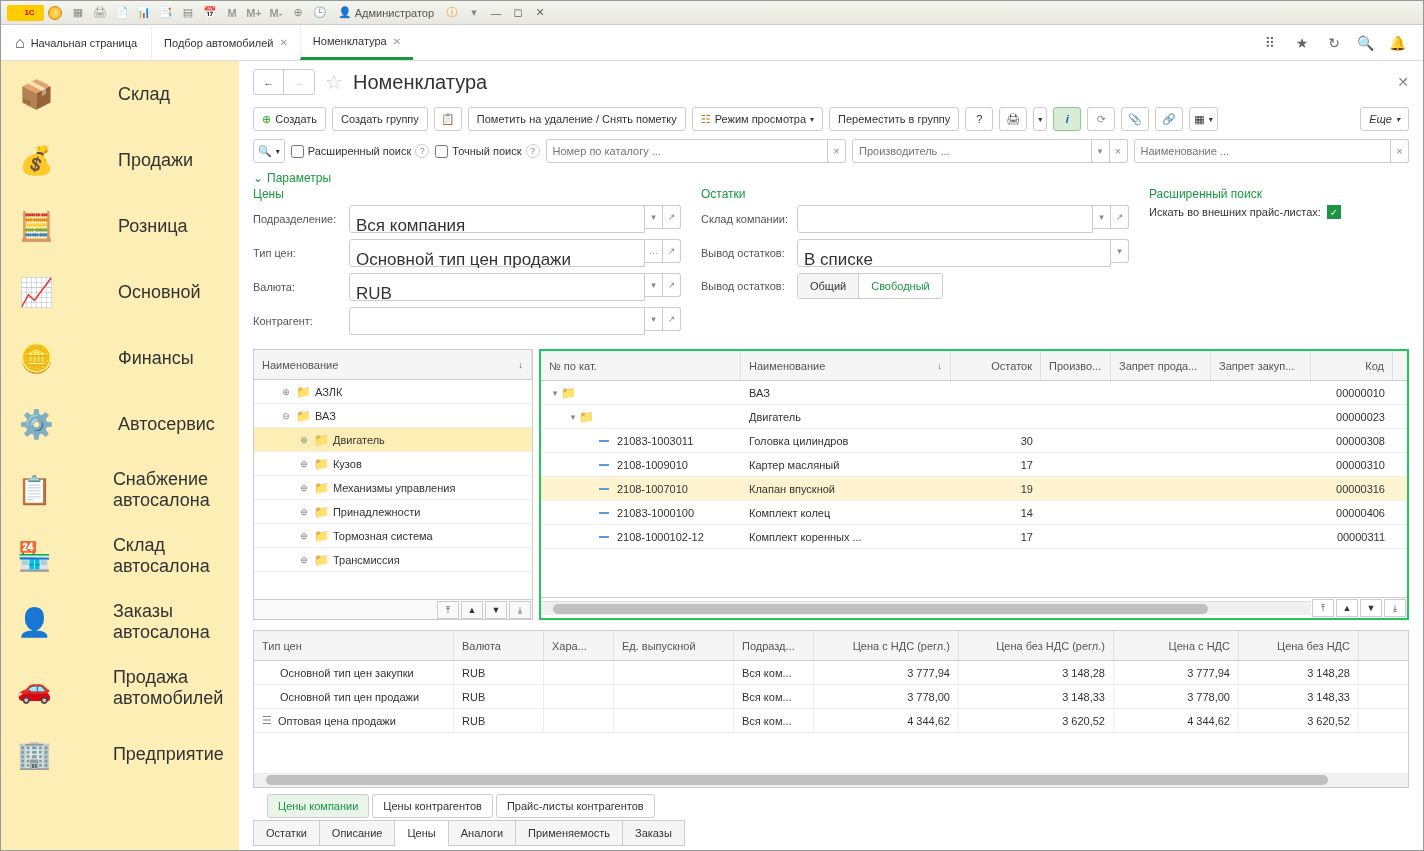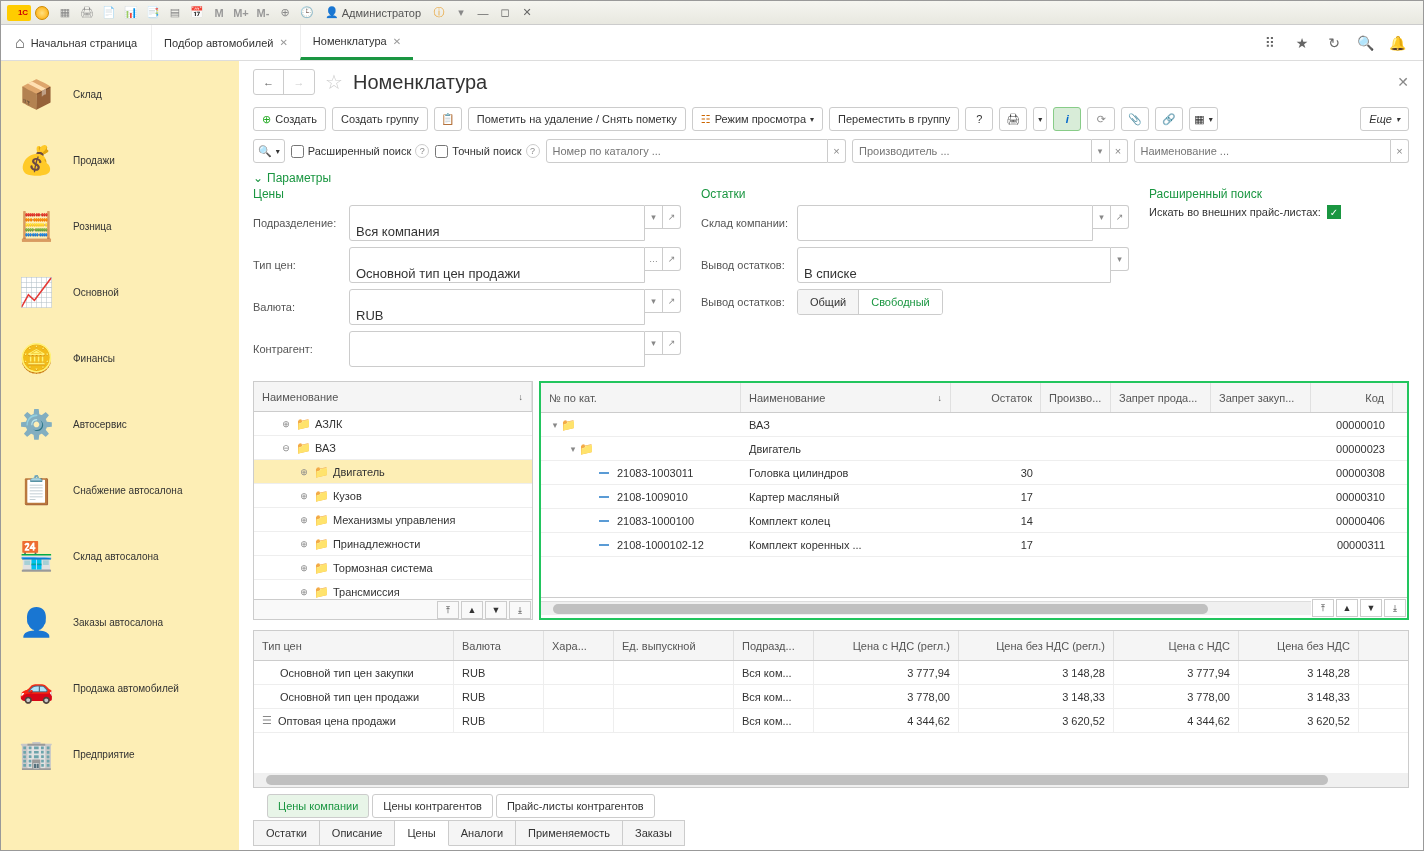--- a/index.html
+++ b/index.html
@@ -1,19 +1,19 @@
 <!DOCTYPE html>
 <html><head>
 <meta charset="utf-8">
 <style>
 * { box-sizing: border-box; margin: 0; padding: 0; }
 body { font-family: Arial, sans-serif; font-size: 11px; background: #f0f0f0; color: #333; overflow: hidden; }
 .window { width: 1424px; height: 851px; background: #fff; display: flex; flex-direction: column; border: 1px solid #999; }
 .titlebar { height: 24px; background: linear-gradient(#f5f5f0, #e8e8e0); display: flex; align-items: center; padding: 0 6px; border-bottom: 1px solid #ccc; }
-.titlebar .logo { width: 24px; height: 16px; background: #ffcc00; border-radius: 2px; font-size: 8px; text-align: center; line-height: 16px; color: #c00; font-weight: bold; margin-right: 4px; padding-left: 8px; }
+.titlebar .logo { width: 37px; height: 16px; background: #ffcc00; border-radius: 2px; font-size: 8px; text-align: center; line-height: 16px; color: #c00; font-weight: bold; margin-right: 4px; padding-left: 8px; }
 .titlebar .dd { width: 14px; height: 14px; background: radial-gradient(#ffe080, #ffaa00); border-radius: 50%; margin-right: 8px; border: 1px solid #cc8800; }
 .titlebar .title { flex: 1; color: #555; }
 .titlebar .tb-icons { display: flex; gap: 6px; align-items: center; }
 .titlebar .tb-icon { width: 16px; height: 16px; display: flex; align-items: center; justify-content: center; color: #888; font-size: 11px; cursor: pointer; }
 .titlebar .tb-icon.m { font-weight: bold; color: #999; }
 .titlebar .user { display: flex; align-items: center; gap: 3px; color: #555; padding: 0 4px; }
 .titlebar .win-btn { width: 16px; height: 16px; display: flex; align-items: center; justify-content: center; color: #666; cursor: pointer; }
 
 .tabbar { height: 36px; background: #fff; border-bottom: 1px solid #ddd; display: flex; align-items: stretch; }
 .tabbar .hometab { display: flex; align-items: center; padding: 0 14px; gap: 6px; cursor: pointer; }
@@ -21,21 +21,21 @@
 .tabbar .tab { display: flex; align-items: center; padding: 0 12px; gap: 6px; border-left: 1px solid #eee; cursor: pointer; position: relative; }
 .tabbar .tab.active { border-bottom: 3px solid #1a9641; }
 .tabbar .tab .close { color: #999; font-size: 10px; }
 .tabbar .right-icons { margin-left: auto; display: flex; align-items: center; gap: 14px; padding: 0 16px; }
 .tabbar .ri { width: 18px; height: 18px; display: flex; align-items: center; justify-content: center; color: #666; cursor: pointer; font-size: 14px; }
 
 .main { flex: 1; display: flex; overflow: hidden; }
 .sidebar { width: 238px; background: #fdeeb5; display: flex; flex-direction: column; overflow-y: auto; }
 .side-item { height: 66px; display: flex; align-items: center; padding: 0 16px; gap: 16px; cursor: pointer; }
 .side-icon { width: 40px; height: 40px; display: flex; align-items: center; justify-content: center; font-size: 28px; }
-.side-label { font-size: 10px; color: #333; }
+.side-label { font-size: 18px; color: #333; margin-left: 45px; }
 
 .content { flex: 1; display: flex; flex-direction: column; background: #fff; overflow: hidden; }
 .page-header { display: flex; align-items: center; padding: 8px 14px; gap: 10px; }
 .nav-btns { display: flex; border: 1px solid #ccc; border-radius: 3px; }
 .nav-btn { width: 30px; height: 24px; display: flex; align-items: center; justify-content: center; color: #555; cursor: pointer; }
 .nav-btn:first-child { border-right: 1px solid #ccc; }
 .star-icon { font-size: 20px; color: #ccc; cursor: pointer; }
 .page-title { font-size: 20px; color: #333; }
 .close-page { margin-left: auto; font-size: 14px; color: #888; cursor: pointer; }
 
@@ -59,21 +59,21 @@
 
 .params-section { padding: 4px 14px; }
 .params-toggle { color: #1a9641; cursor: pointer; font-size: 12px; display: flex; align-items: center; gap: 4px; }
 .params-cols { display: flex; gap: 20px; margin-top: 2px; }
 .params-col { flex: 1; }
 .params-col h4 { color: #1a9641; font-size: 12px; font-weight: normal; margin-bottom: 4px; }
 .params-col.right { flex: 0 0 260px; }
 .param-row { display: flex; align-items: center; margin-bottom: 6px; gap: 6px; }
 .param-row label { width: 90px; color: #555; }
 .param-input { flex: 1; display: flex; }
-.param-input input, .param-input .inp { flex: 1; height: 36px; border: 1px solid #ccc; border-radius: 3px 0 0 3px; padding: 14px 6px; font-size: 13px; background: #fff; line-height: 24px; }
+.param-input input, .param-input .inp { flex: 1; height: 28px; border: 1px solid #ccc; border-radius: 3px 0 0 3px; padding: 8px 6px; font-size: 17px; background: #fff; line-height: 24px; }
 .param-input .sbtn { width: 18px; height: 24px; border: 1px solid #ccc; border-left: none; display: flex; align-items: center; justify-content: center; color: #888; cursor: pointer; font-size: 9px; }
 .param-input .sbtn:last-child { border-radius: 0 3px 3px 0; }
 .seg-btns { display: flex; border: 1px solid #ccc; border-radius: 3px; overflow: hidden; }
 .seg-btn { height: 24px; padding: 0 12px; display: flex; align-items: center; cursor: pointer; background: #f5f5f5; }
 .seg-btn.active { background: #fff; color: #1a9641; }
 .seg-btn:first-child { border-right: 1px solid #ccc; }
 .chk-ext { display: flex; align-items: center; gap: 6px; }
 .chk-ext .chkbox { width: 14px; height: 14px; border: 1px solid #1a9641; background: #1a9641; color: #fff; display: flex; align-items: center; justify-content: center; font-size: 10px; }
 
 .grids { flex: 1; display: flex; gap: 6px; padding: 4px 14px; overflow: hidden; min-height: 230px; }
@@ -575,20 +575,39 @@
     <div class="gb-cell w-col-ost">
                   <span>17</span>
                 </div>
     <div class="gb-cell w-col-prod"></div>
     <div class="gb-cell w-col-zp"></div>
     <div class="gb-cell w-col-zz"></div>
     <div class="gb-cell w-col-code">
                   <span>00000310</span>
                 </div>
               </div>
+              <div class="grid-row hover-sel">
+    <div class="gb-cell w-col-cat" style="padding-left:44px">
+                  <span style="width:12px"></span>
+                  <span class="item-icon"></span>
+                  <span style="margin-left:6px">2108-1007010</span>
+                </div>
+    <div class="gb-cell w-col-name">
+                  <span>Клапан впускной</span>
+                </div>
+    <div class="gb-cell w-col-ost">
+                  <span>19</span>
+                </div>
+    <div class="gb-cell w-col-prod"></div>
+    <div class="gb-cell w-col-zp"></div>
+    <div class="gb-cell w-col-zz"></div>
+    <div class="gb-cell w-col-code">
+                  <span>00000316</span>
+                </div>
+              </div>
               <div class="grid-row">
     <div class="gb-cell w-col-cat" style="padding-left:44px">
                   <span style="width:12px"></span>
                   <span class="item-icon"></span>
                   <span style="margin-left:6px">21083-1000100</span>
                 </div>
     <div class="gb-cell w-col-name">
                   <span>Комплект колец</span>
                 </div>
     <div class="gb-cell w-col-ost">

